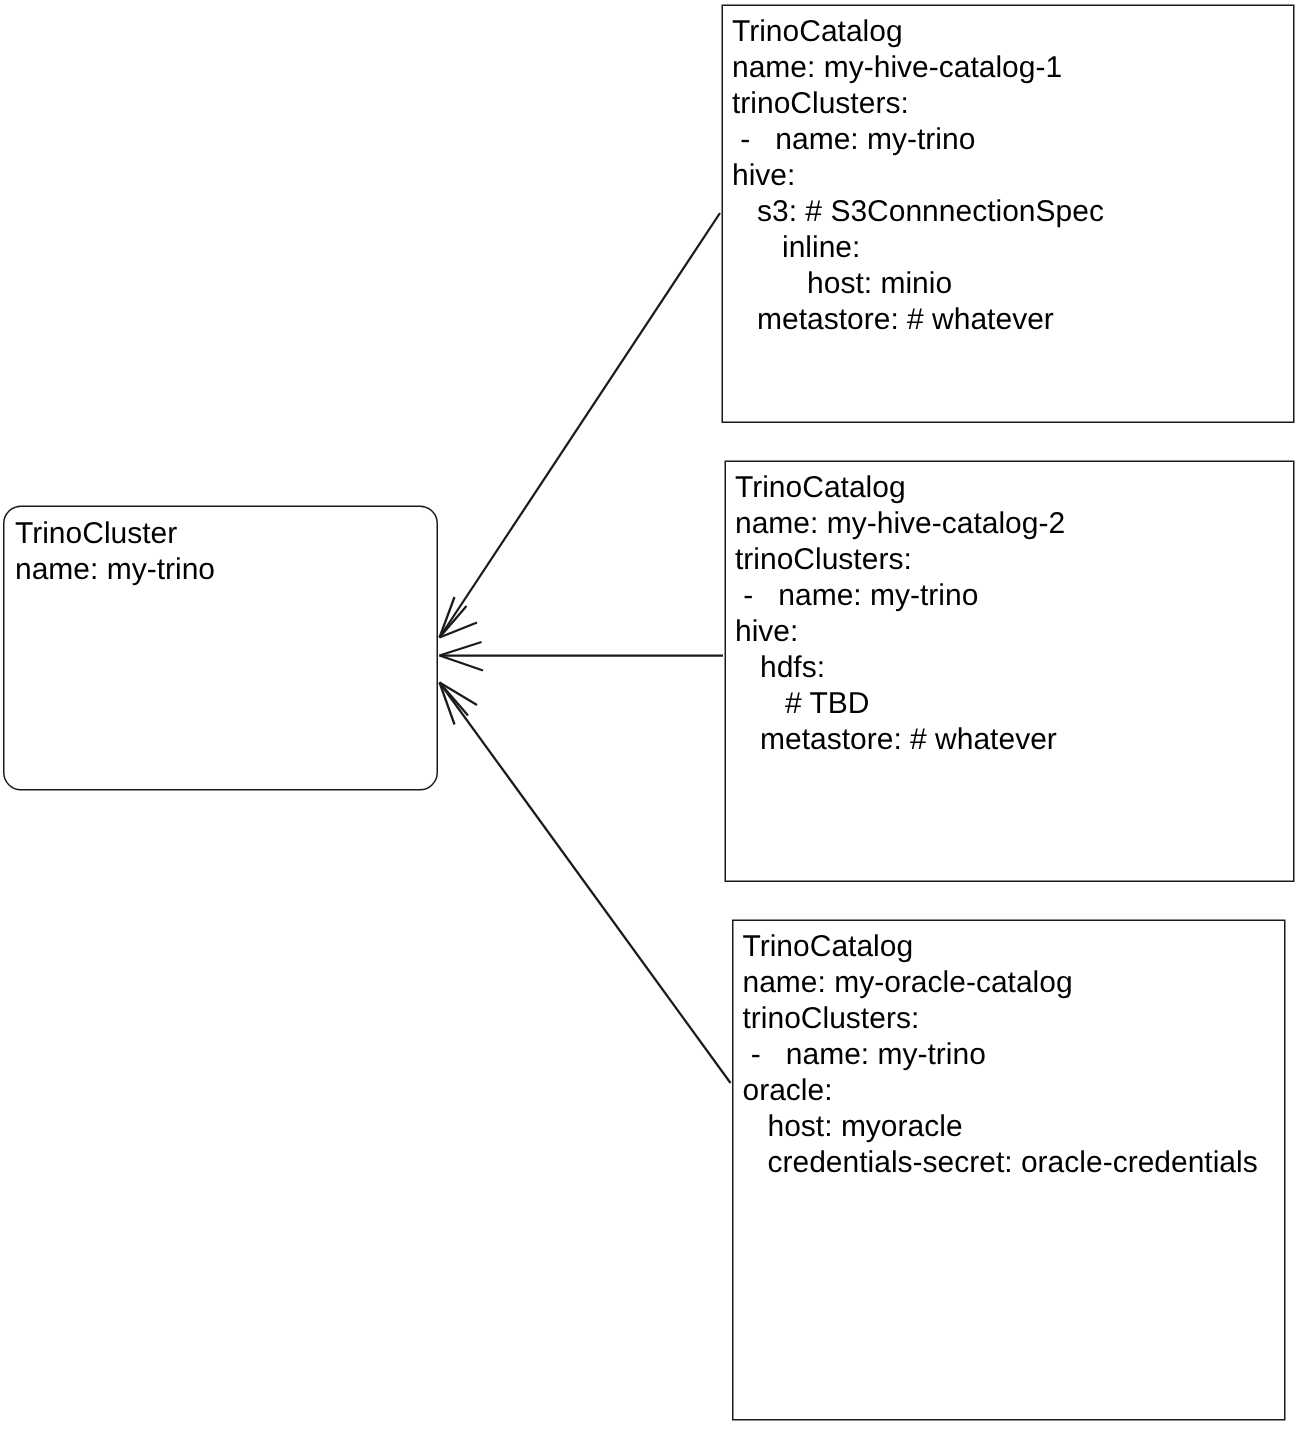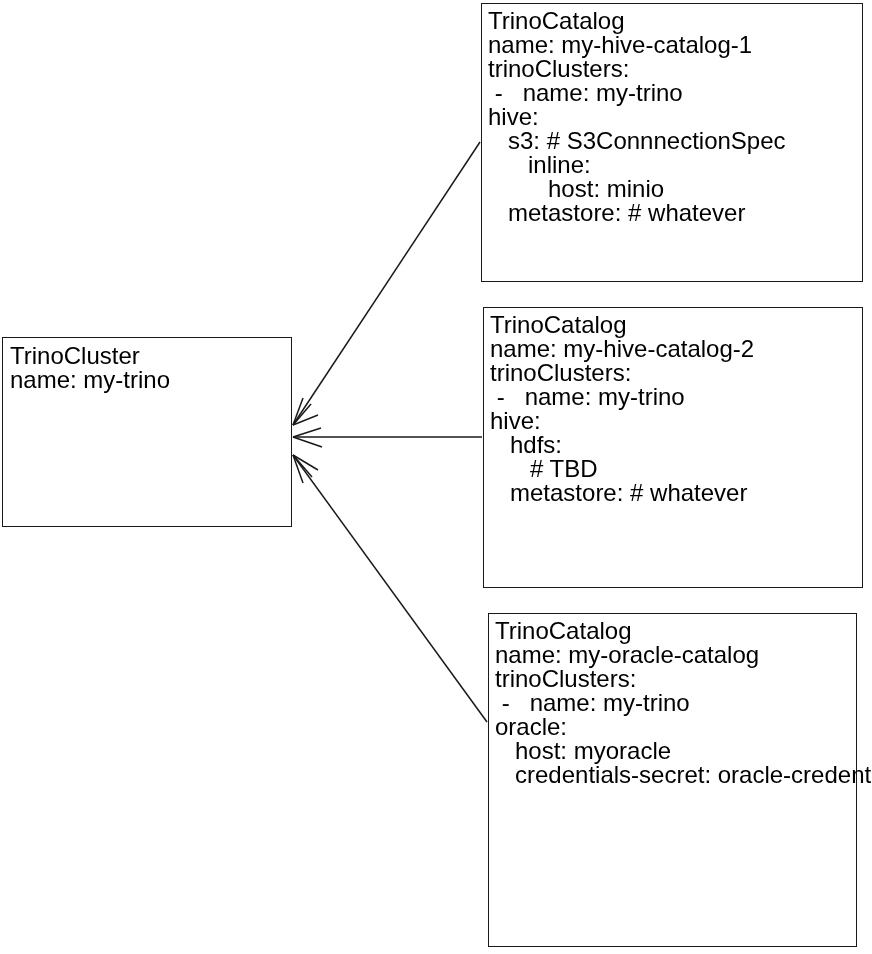--- a/index.html
+++ b/index.html
@@ -30,31 +30,32 @@
     height: 954px;
     pointer-events: none;
   }
   .node {
     position: absolute;
     box-sizing: border-box;
     border: 1.6px solid #1a1a1a;
     background: #ffffff;
   }
   .node-text {
-    font-size: 24px;
+    font-size: 20px;
     line-height: 24px;
     white-space: pre;
     color: #000000;
   }
   
   #node-trinocluster {
     left: 2px;
     top: 337px;
     width: 290px;
     height: 190px;
+    border-radius: 12px;
   }
   #node-trinocluster .node-text {
     position: absolute;
     left: 7px;
     top: 6px;
   }
   
   #node-catalog-hive-1 {
     left: 481px;
     top: 3px;

